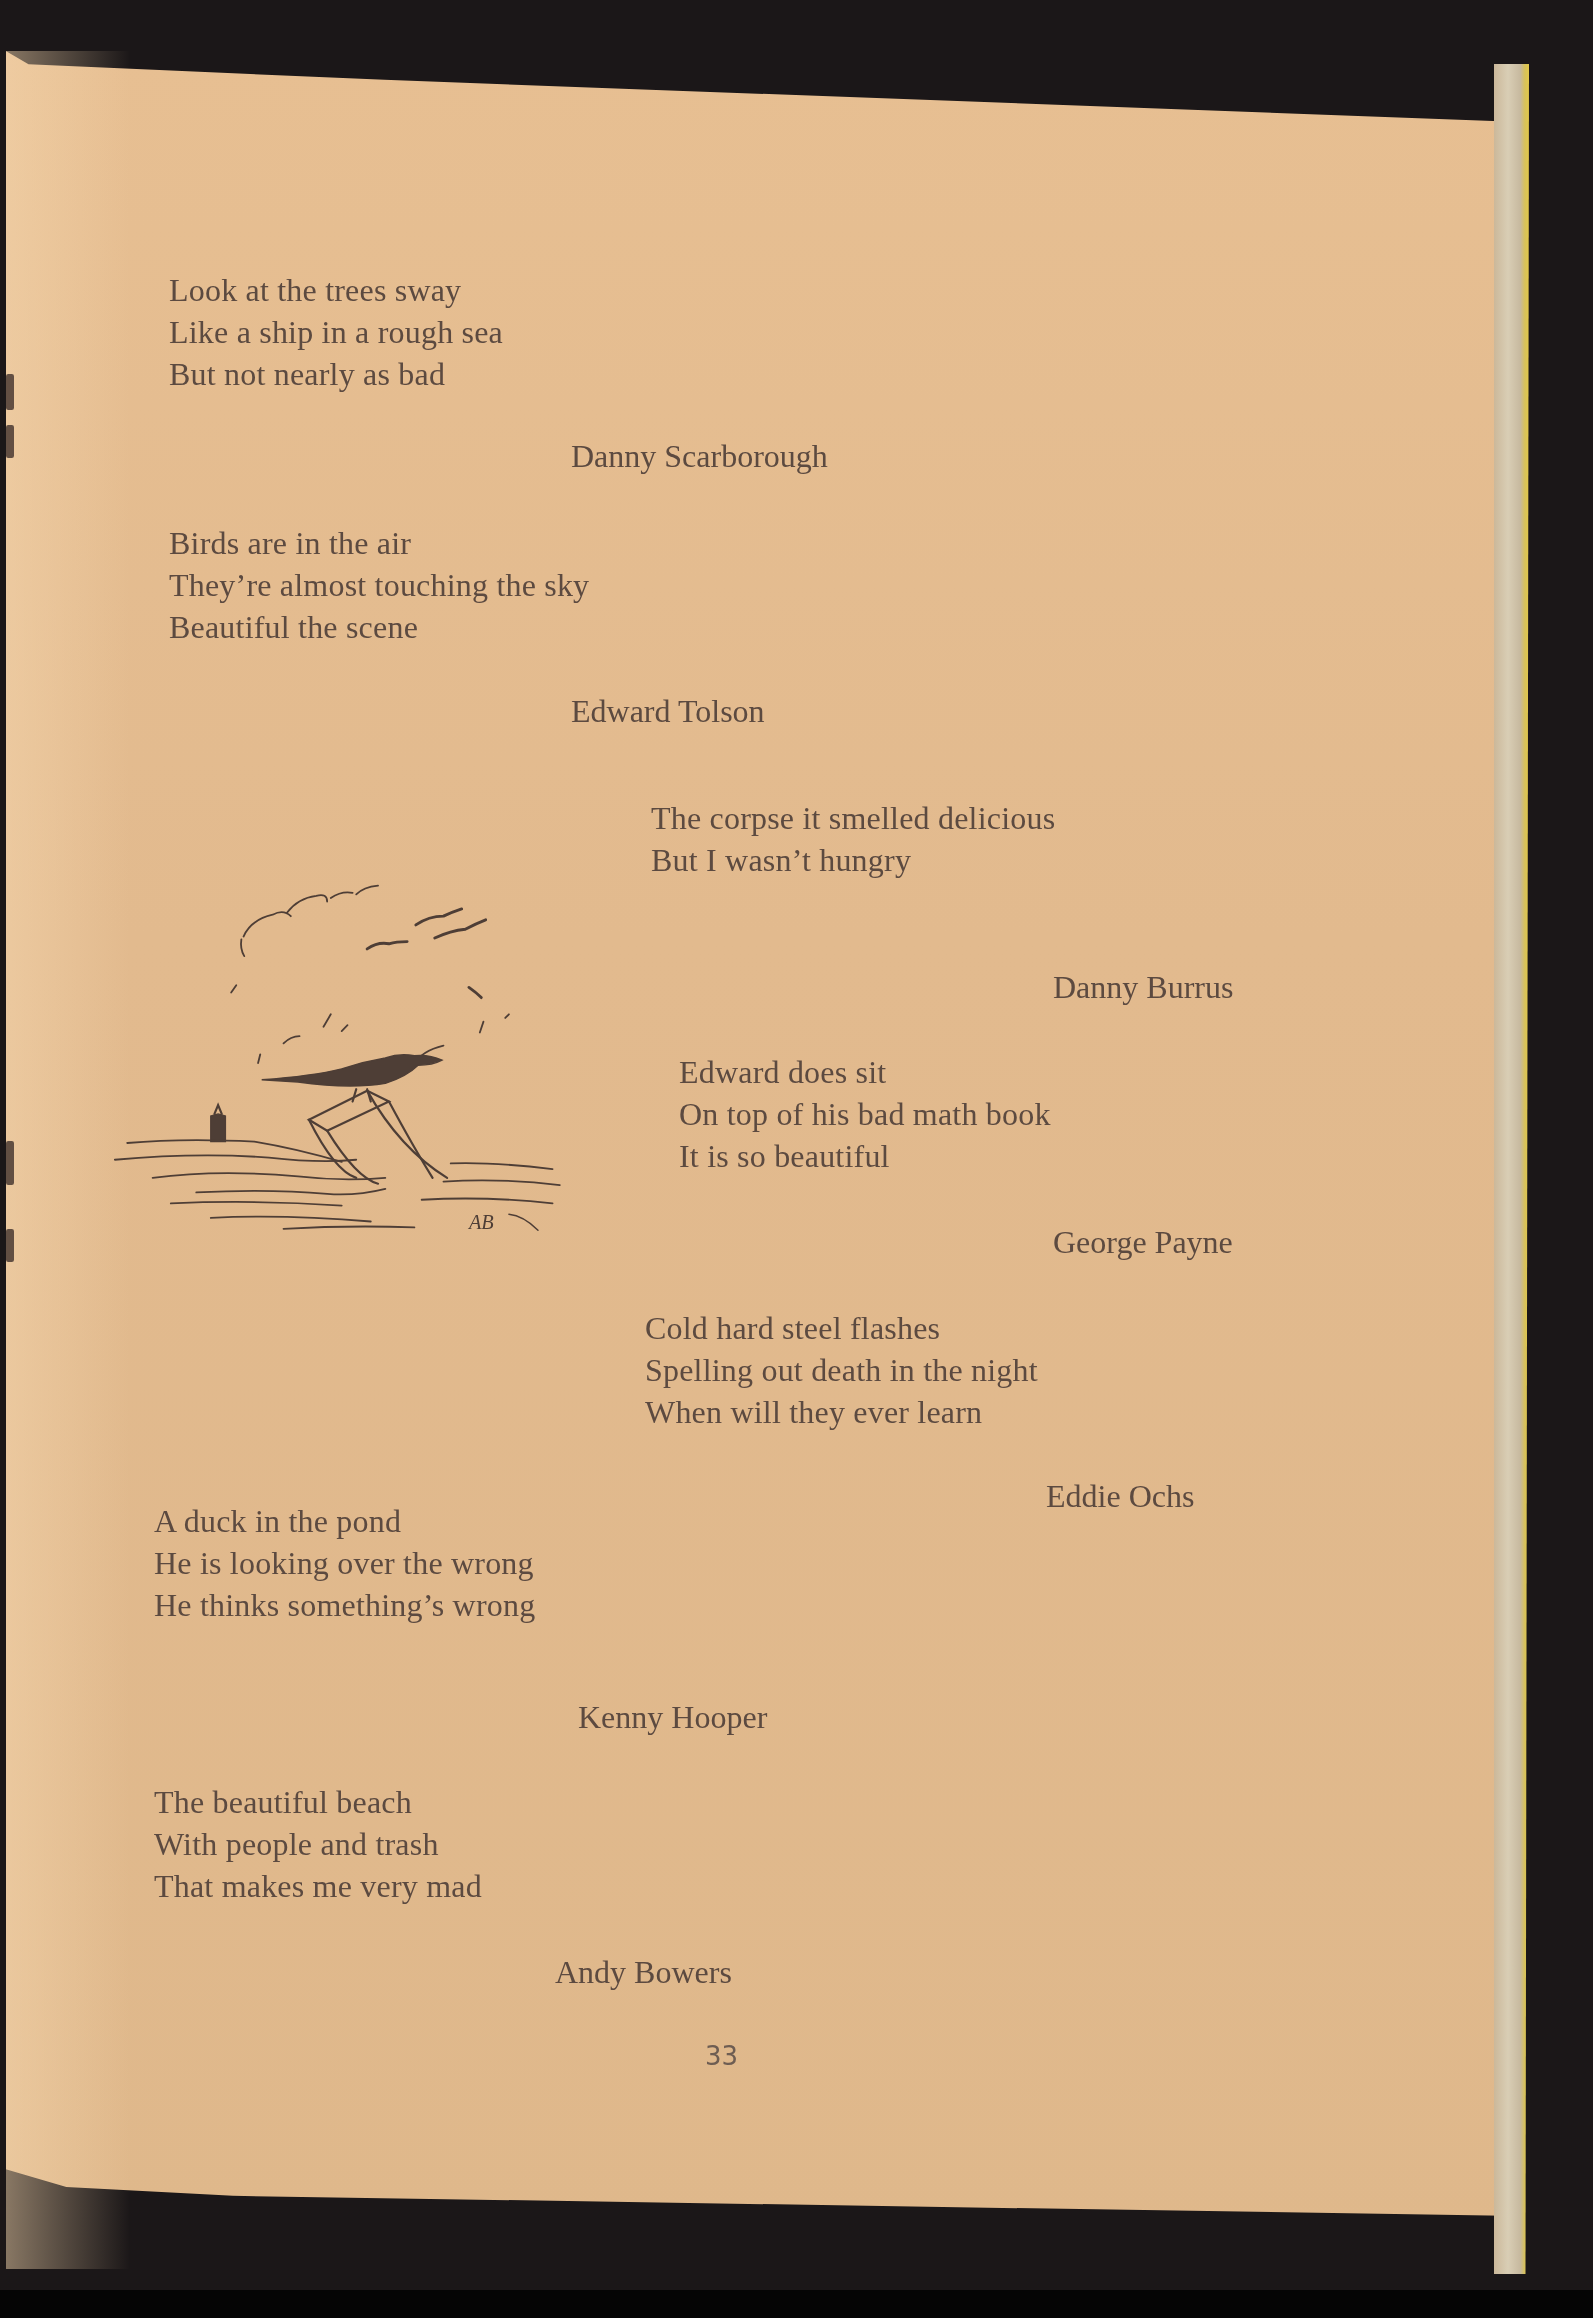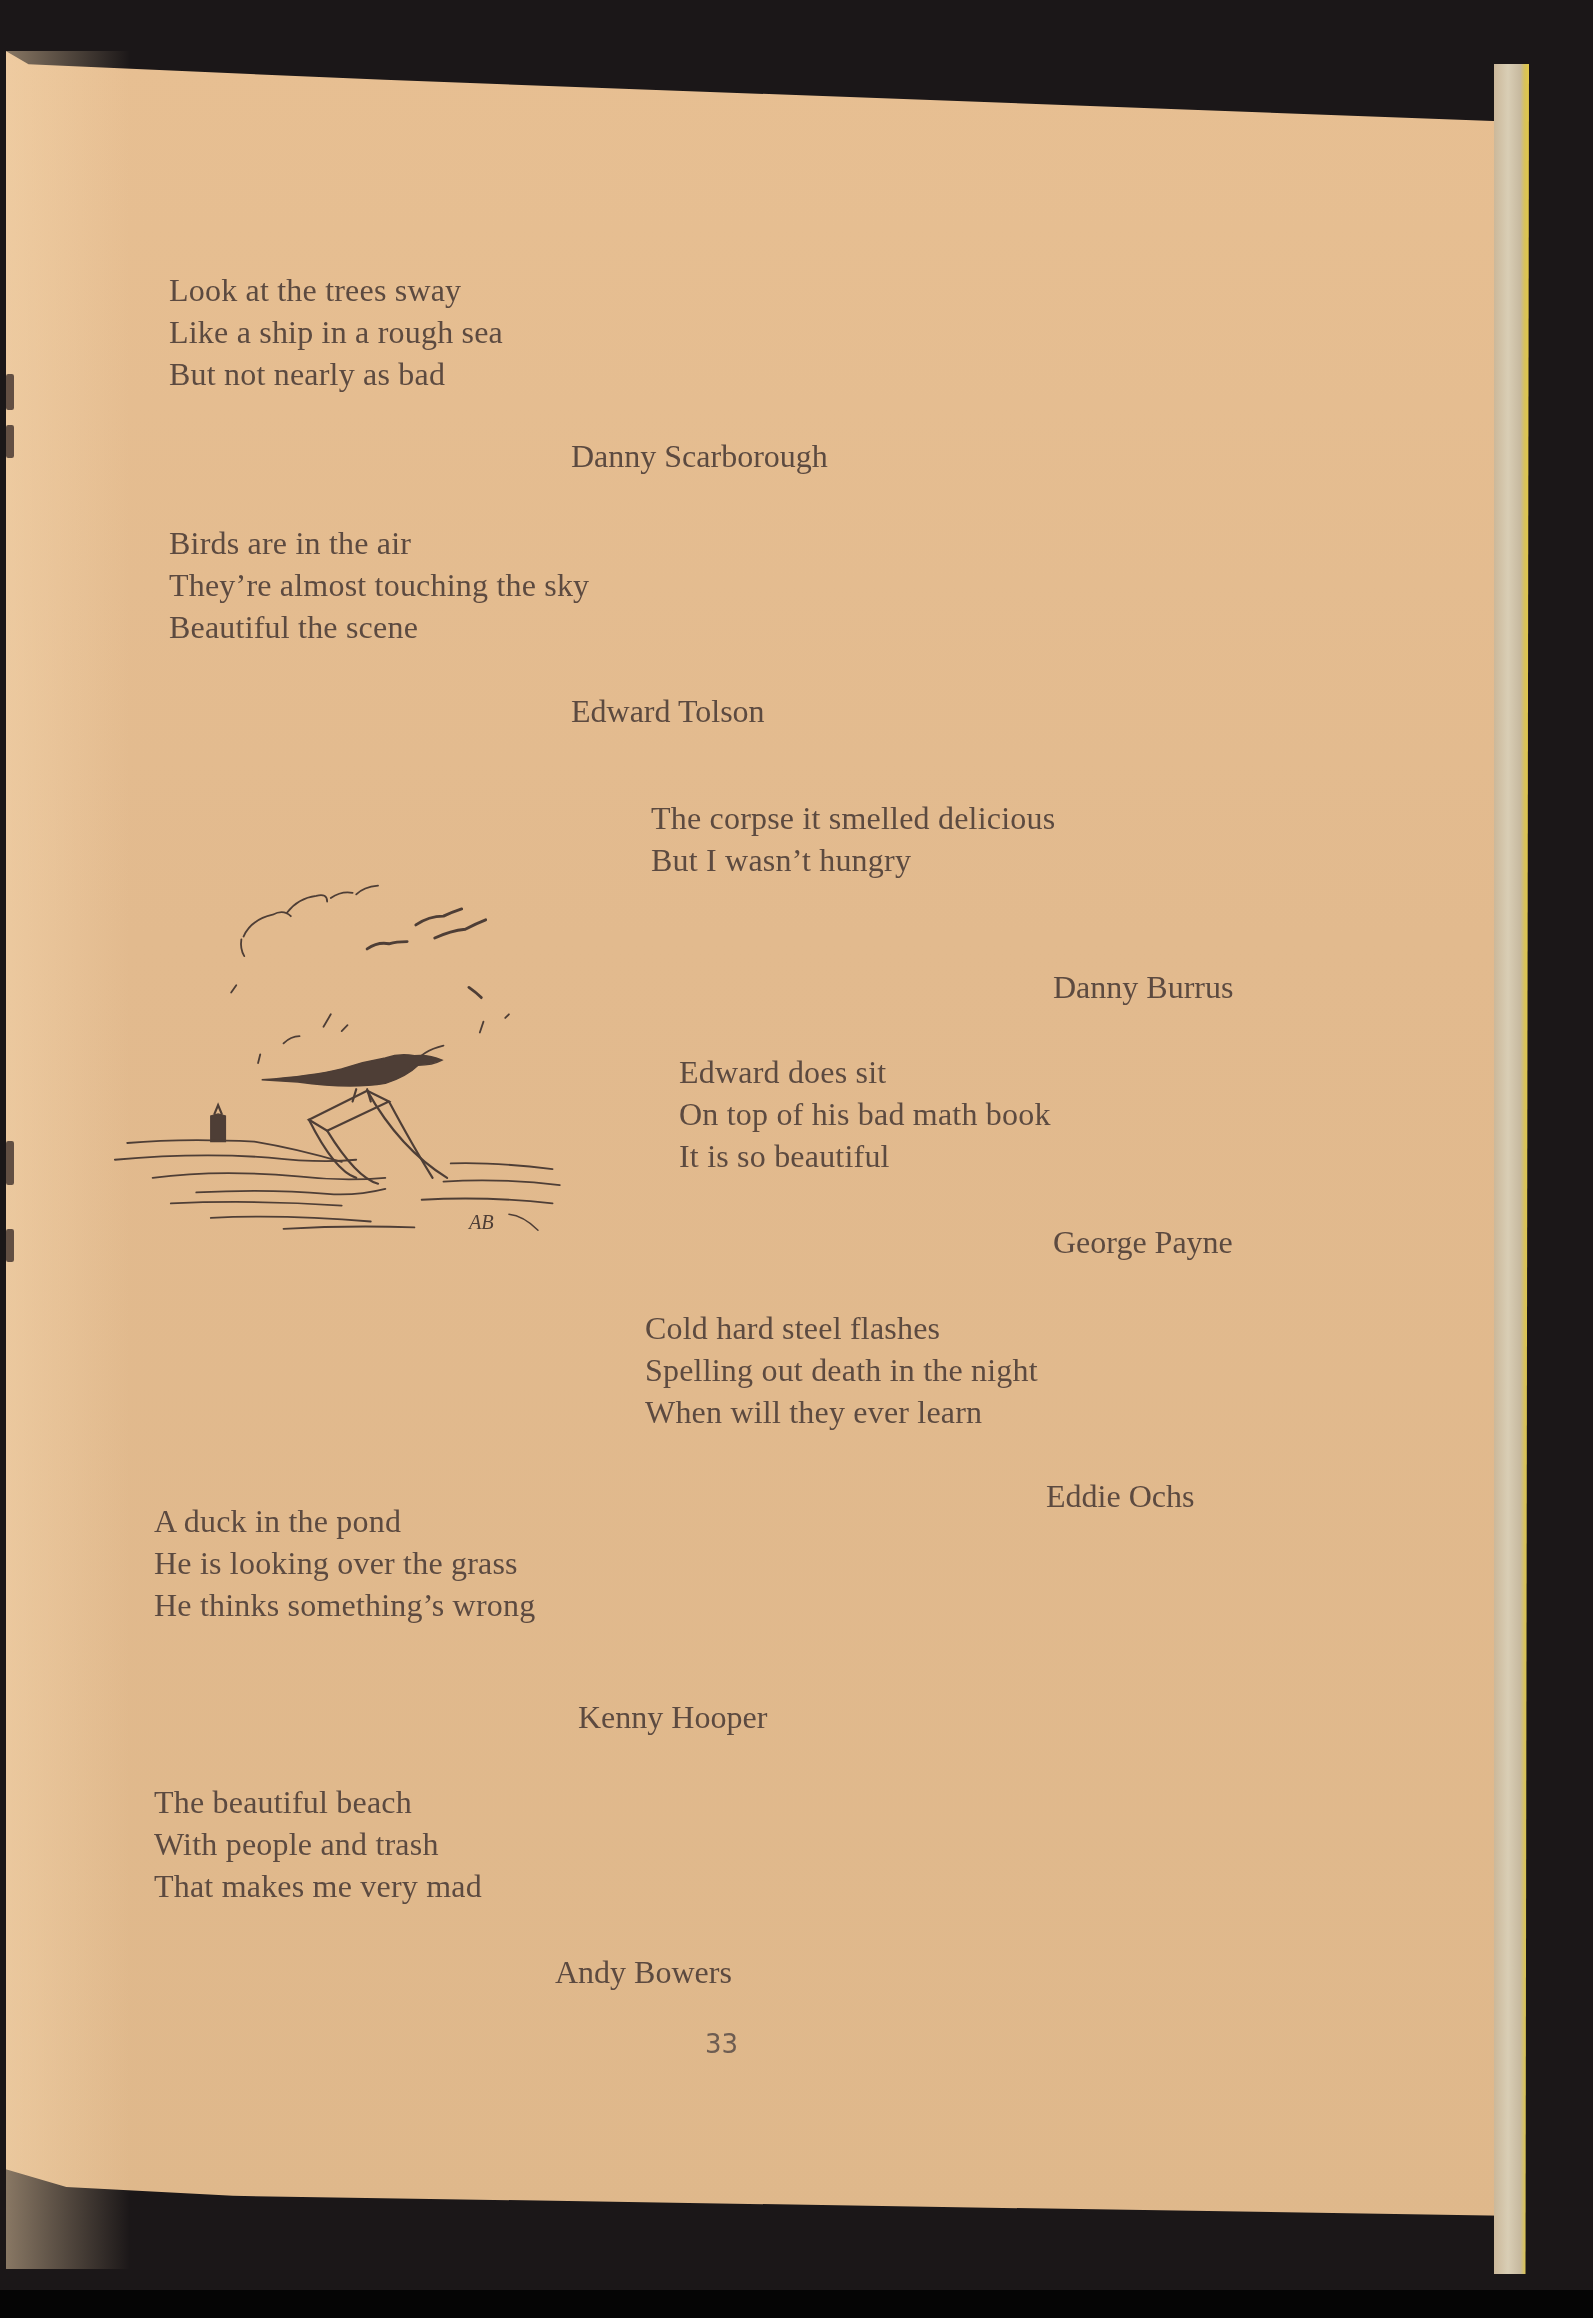--- a/index.html
+++ b/index.html
@@ -28,21 +28,21 @@
     .binding-mark {
       position: absolute; left: 5.8px; width: 8.7px; background: #4a3a33; border-radius: 2.2px; opacity: 0.85;
     }
     .text {
       position: absolute; color: #5c4a40; font-size: 32px; line-height: 42px; white-space: nowrap;
       letter-spacing: 0.2px;
     }
     .stanza div { height: 42px; }
     .author { position: absolute; color: #5c4a40; font-size: 32px; white-space: nowrap; }
     .page-number {
-      position: absolute; color: #6e5d52; font-family: "DejaVu Sans", sans-serif; font-size: 26px;
+      position: absolute; color: #6e5d52; font-family: "DejaVu Sans", sans-serif; font-size: 26px; margin-top: 12px;
     }
     .illustration { position: absolute; left: 109px; top: 858px; width: 509px; height: 618px; }
   </style>
 </head>
 <body>
 
 <div class="page"></div>
 <div class="inner-shadow"></div>
 <div class="page-edge"></div>
 <div class="backdrop-bottom"></div>
@@ -81,21 +81,21 @@
 
 <div class="text stanza" style="left:645px;top:1307px;">
   <div>Cold hard steel flashes</div>
   <div>Spelling out death in the night</div>
   <div>When will they ever learn</div>
 </div>
 <div class="author" style="left:1046px;top:1478px;">Eddie Ochs</div>
 
 <div class="text stanza" style="left:154px;top:1500px;">
   <div>A duck in the pond</div>
-  <div>He is looking over the grass</div>
+  <div>He is looking over the wrong</div>
   <div>He thinks something’s wrong</div>
 </div>
 <div class="author" style="left:578px;top:1699px;">Kenny Hooper</div>
 
 <div class="text stanza" style="left:154px;top:1781px;">
   <div>The beautiful beach</div>
   <div>With people and trash</div>
   <div>That makes me very mad</div>
 </div>
 <div class="author" style="left:555px;top:1954px;">Andy Bowers</div>

